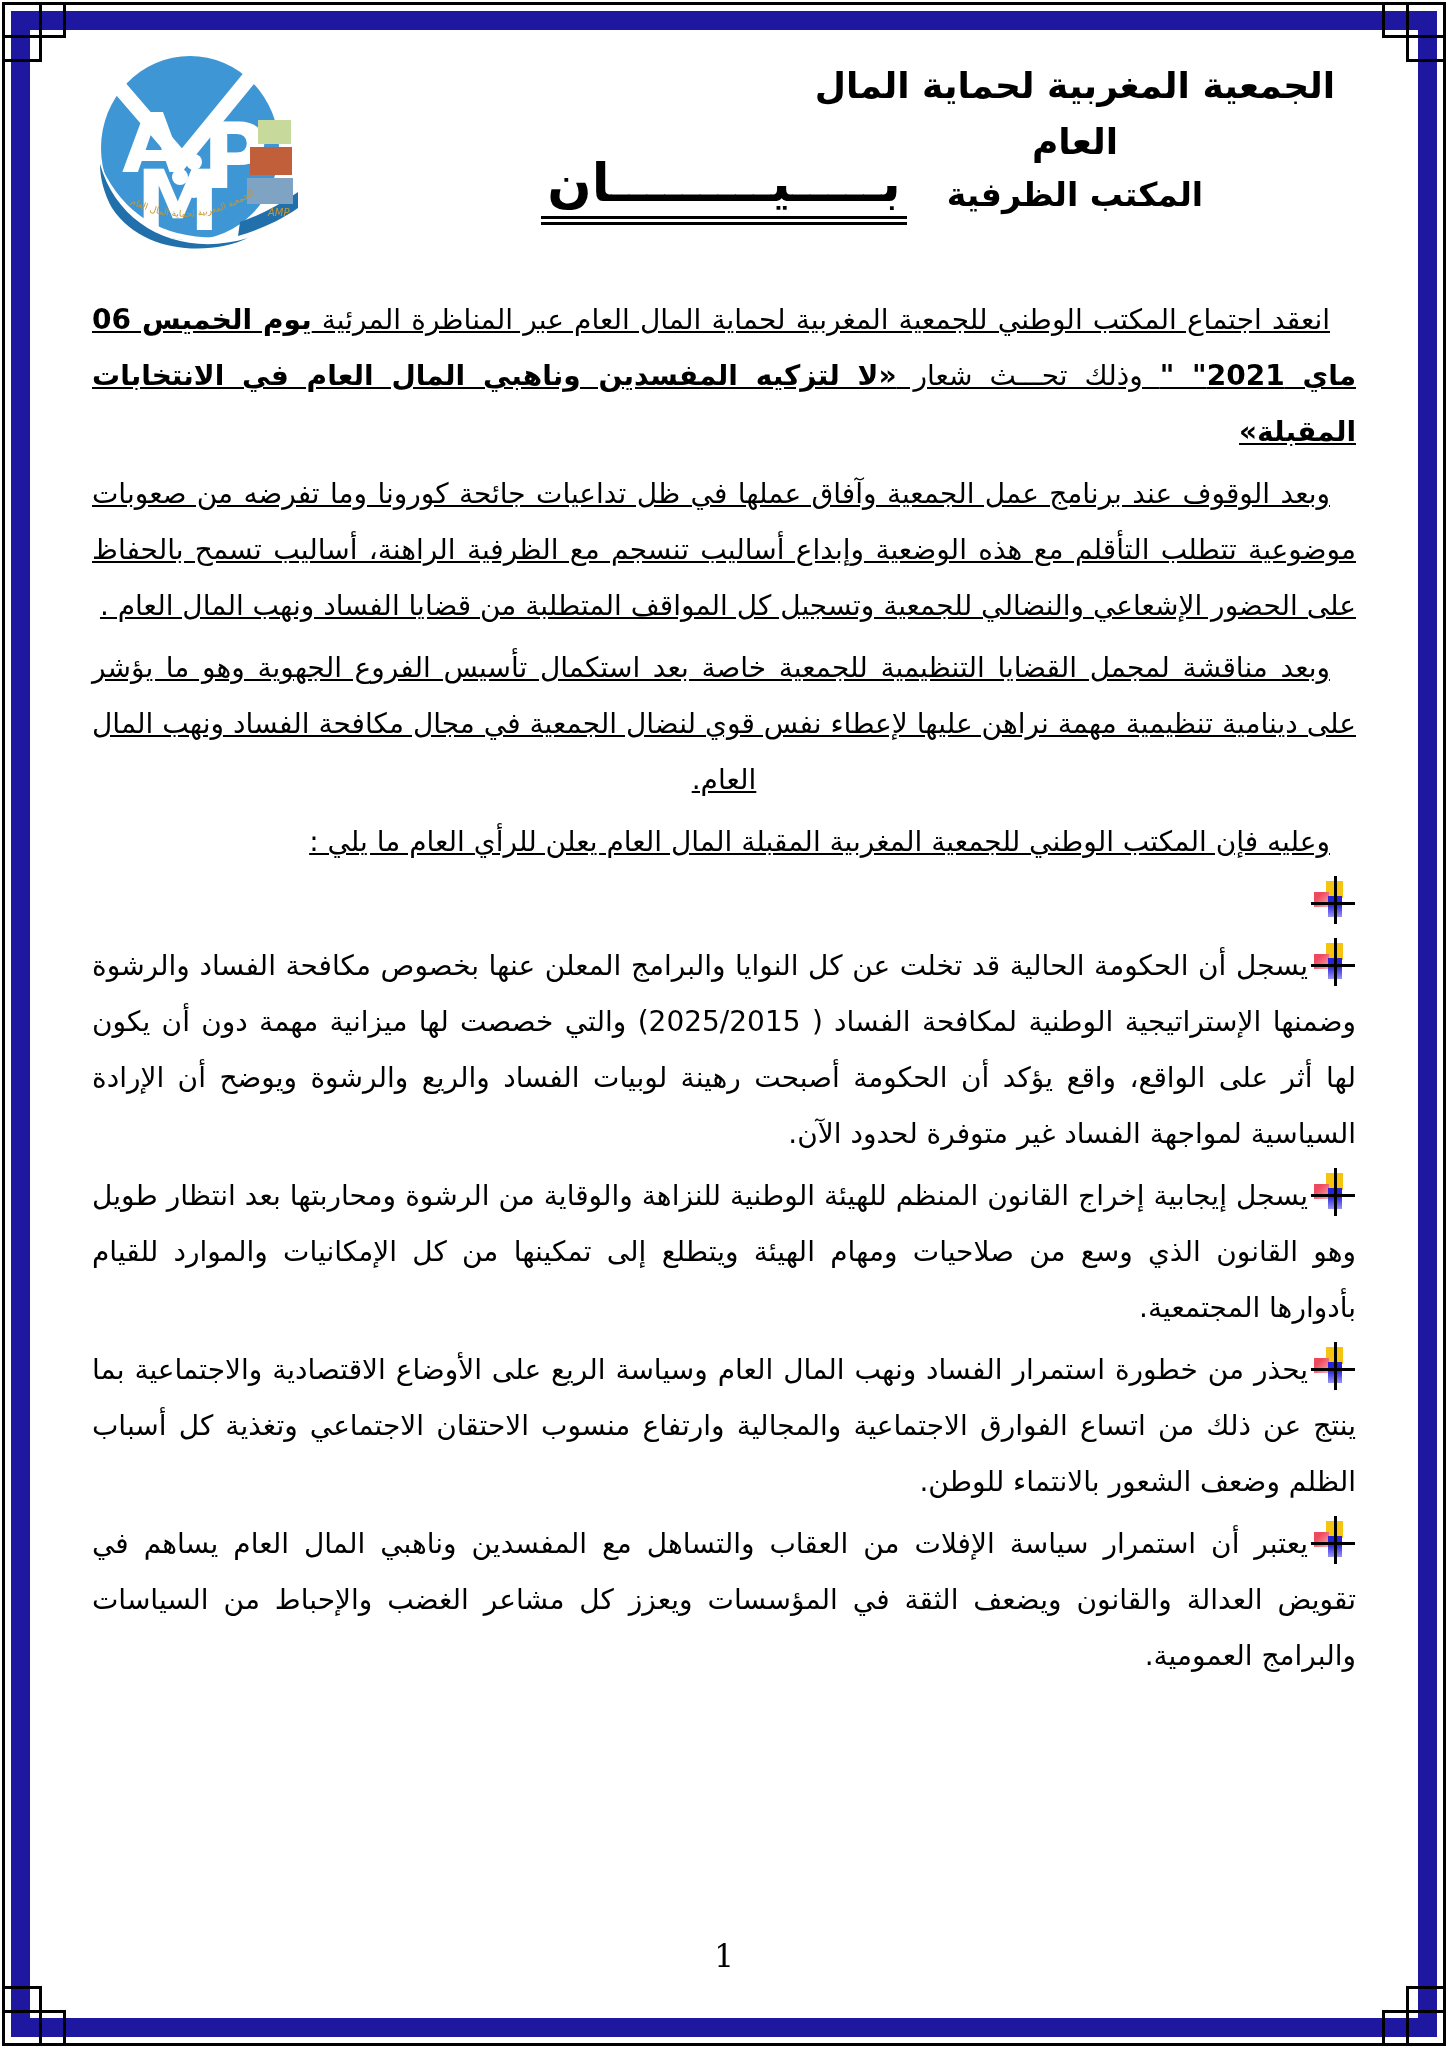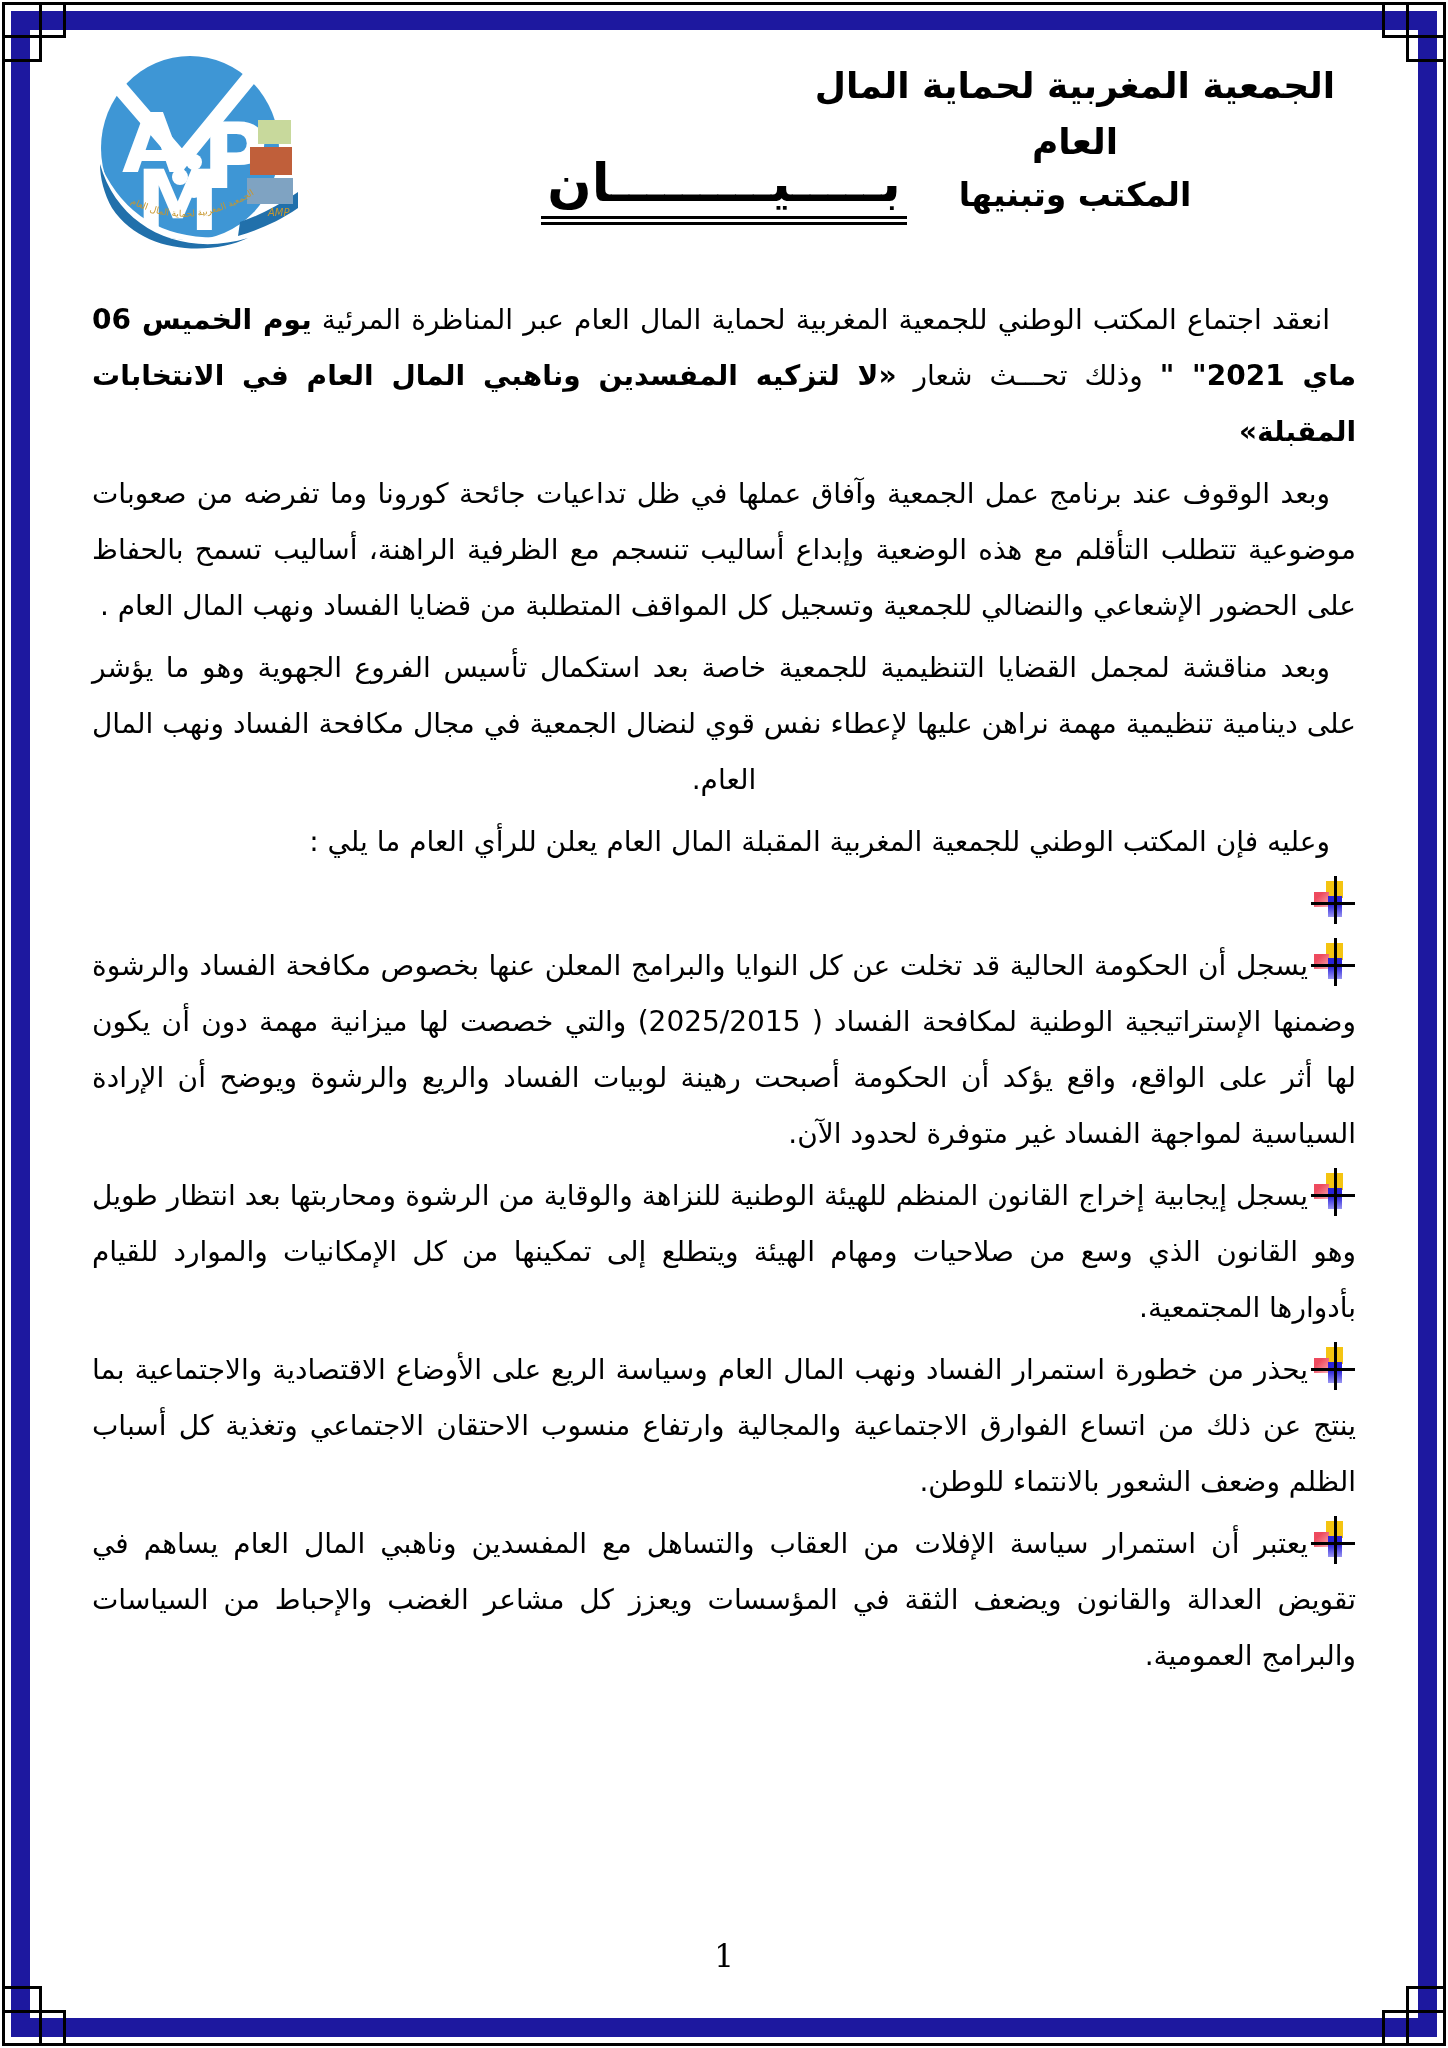--- a/index.html
+++ b/index.html
@@ -31,21 +31,21 @@
     display:inline-block;font-size:52px;font-weight:bold;
     border-bottom:9px double #000;padding:0 6px 2px 6px;line-height:1.15;
   }
   
   .body-text{
     position:absolute;top:292px;right:92px;left:92px;z-index:4;
     direction:rtl;font-size:28px;line-height:56px;
     text-align:justify;text-align-last:right;
   }
   .body-text p{margin:0 0 6px 0;}
-  p.indent{text-indent:26px;}
+  p.indent{text-indent:26px;text-decoration:underline;}
   p.center-last{text-align-last:center;}
   .bseg{font-weight:bold;}
   .bullet-list{margin:0;padding:0;list-style:none;}
   .bullet-list li{margin:0 0 6px 0;text-align:justify;text-align-last:right;}
   
   .blt{
     position:relative;display:inline-block;width:42px;height:40px;
     vertical-align:-8px;margin-left:6px;
   }
   .blt .sq-y{position:absolute;left:12px;top:0;width:17px;height:17px;background:#f4c411;}
@@ -105,21 +105,21 @@
       <path id="capArc" d="M28,150 Q100,196 176,140" fill="none"></path>
       <text font-size="9" fill="#c7972e">
         <textPath href="#capArc" startOffset="14">الجمعية المغربية لحماية المال العام</textPath>
       </text>
       <text x="178" y="170" font-size="10" font-style="italic" fill="#c7972e">AMP</text>
     </svg>
   </div>
 
   <div class="org-block">
     <div class="org-line1">الجمعية المغربية لحماية المال العام</div>
-    <div class="org-line2">المكتب وتبنيها</div>
+    <div class="org-line2">المكتب الظرفية</div>
   </div>
 
   <div class="doc-title-wrap">
     <span class="doc-title">بـــــيـــــــــان</span>
   </div>
 
   <div class="body-text">
     <p class="indent"><span>انعقد اجتماع المكتب الوطني للجمعية المغربية لحماية المال العام عبر المناظرة المرئية </span><span class="bseg">يوم الخميس  06 ماي 2021" "</span><span> وذلك تحـــث شعار  </span><span class="bseg">«لا لتزكيه المفسدين وناهبي المال العام  في الانتخابات المقبلة»</span></p>
     <p class="indent">وبعد الوقوف عند برنامج عمل الجمعية وآفاق عملها في ظل تداعيات جائحة كورونا وما تفرضه من صعوبات موضوعية تتطلب التأقلم مع هذه الوضعية وإبداع أساليب تنسجم مع  الظرفية الراهنة، أساليب تسمح بالحفاظ على الحضور الإشعاعي والنضالي للجمعية وتسجيل كل المواقف المتطلبة من قضايا الفساد ونهب المال العام .</p>
     <p class="indent center-last">وبعد مناقشة لمجمل القضايا التنظيمية للجمعية خاصة بعد استكمال تأسيس الفروع الجهوية وهو ما يؤشر على دينامية تنظيمية مهمة  نراهن عليها لإعطاء  نفس قوي لنضال الجمعية في مجال مكافحة الفساد ونهب المال العام.</p>

